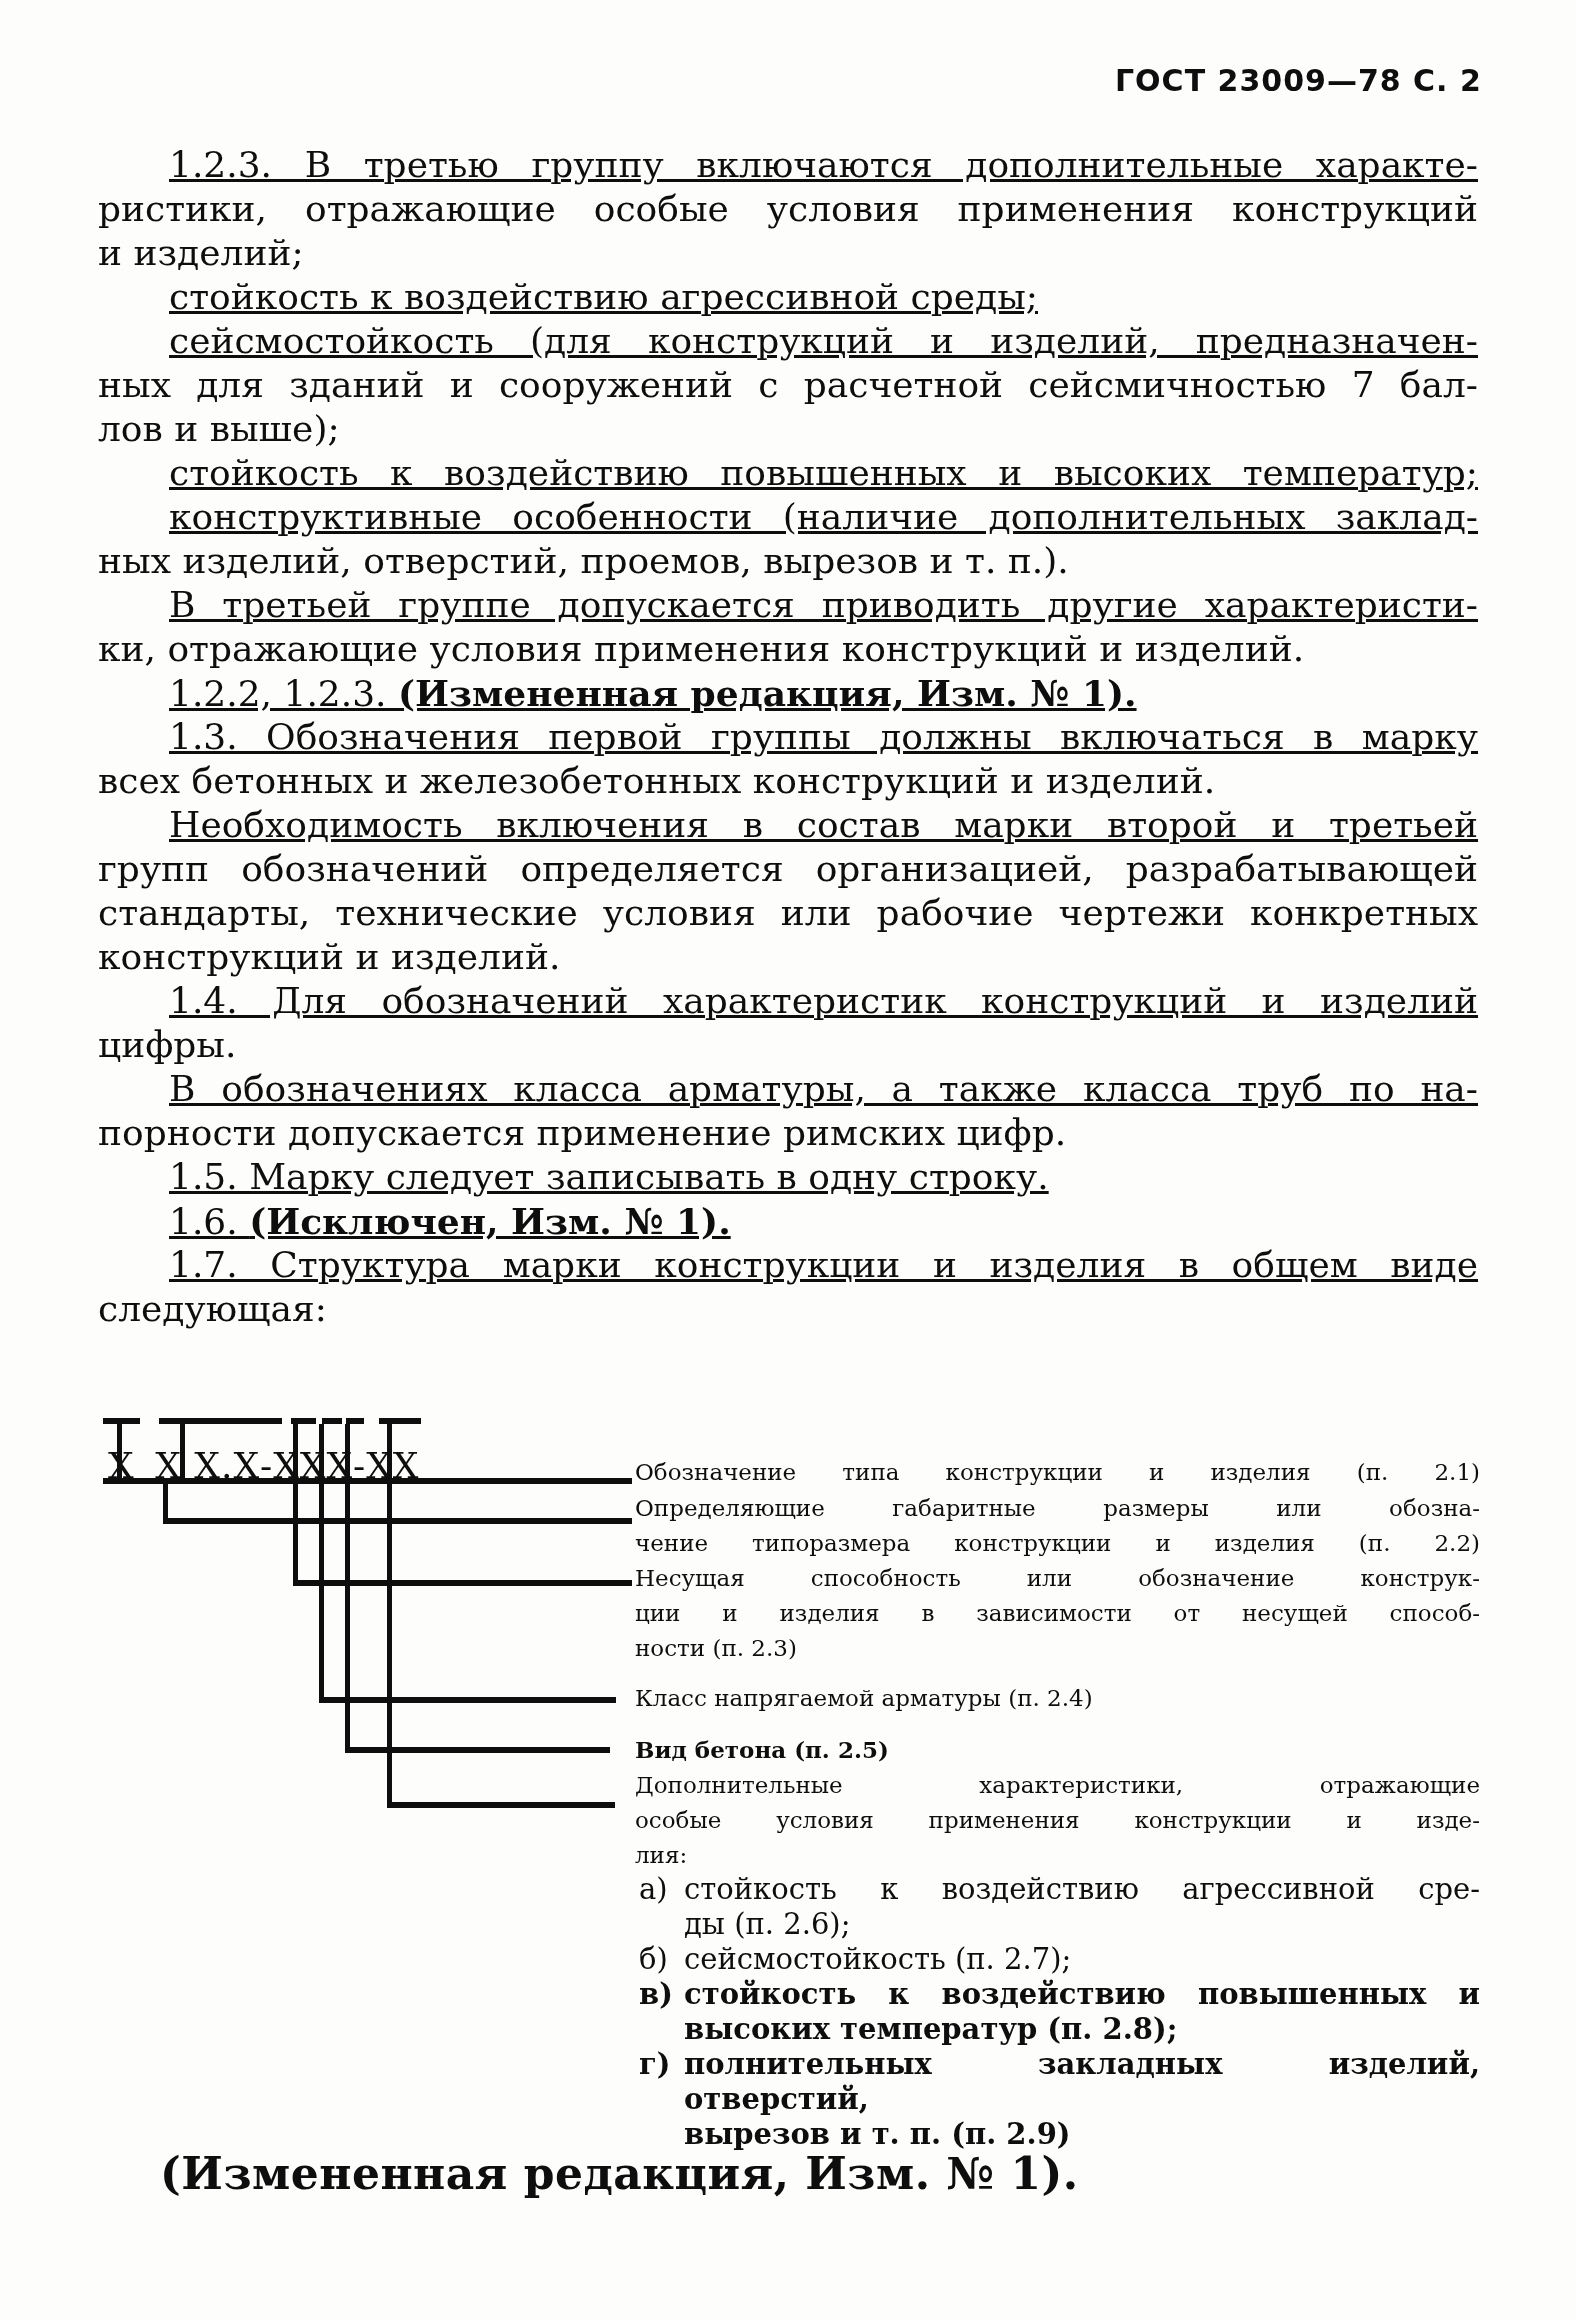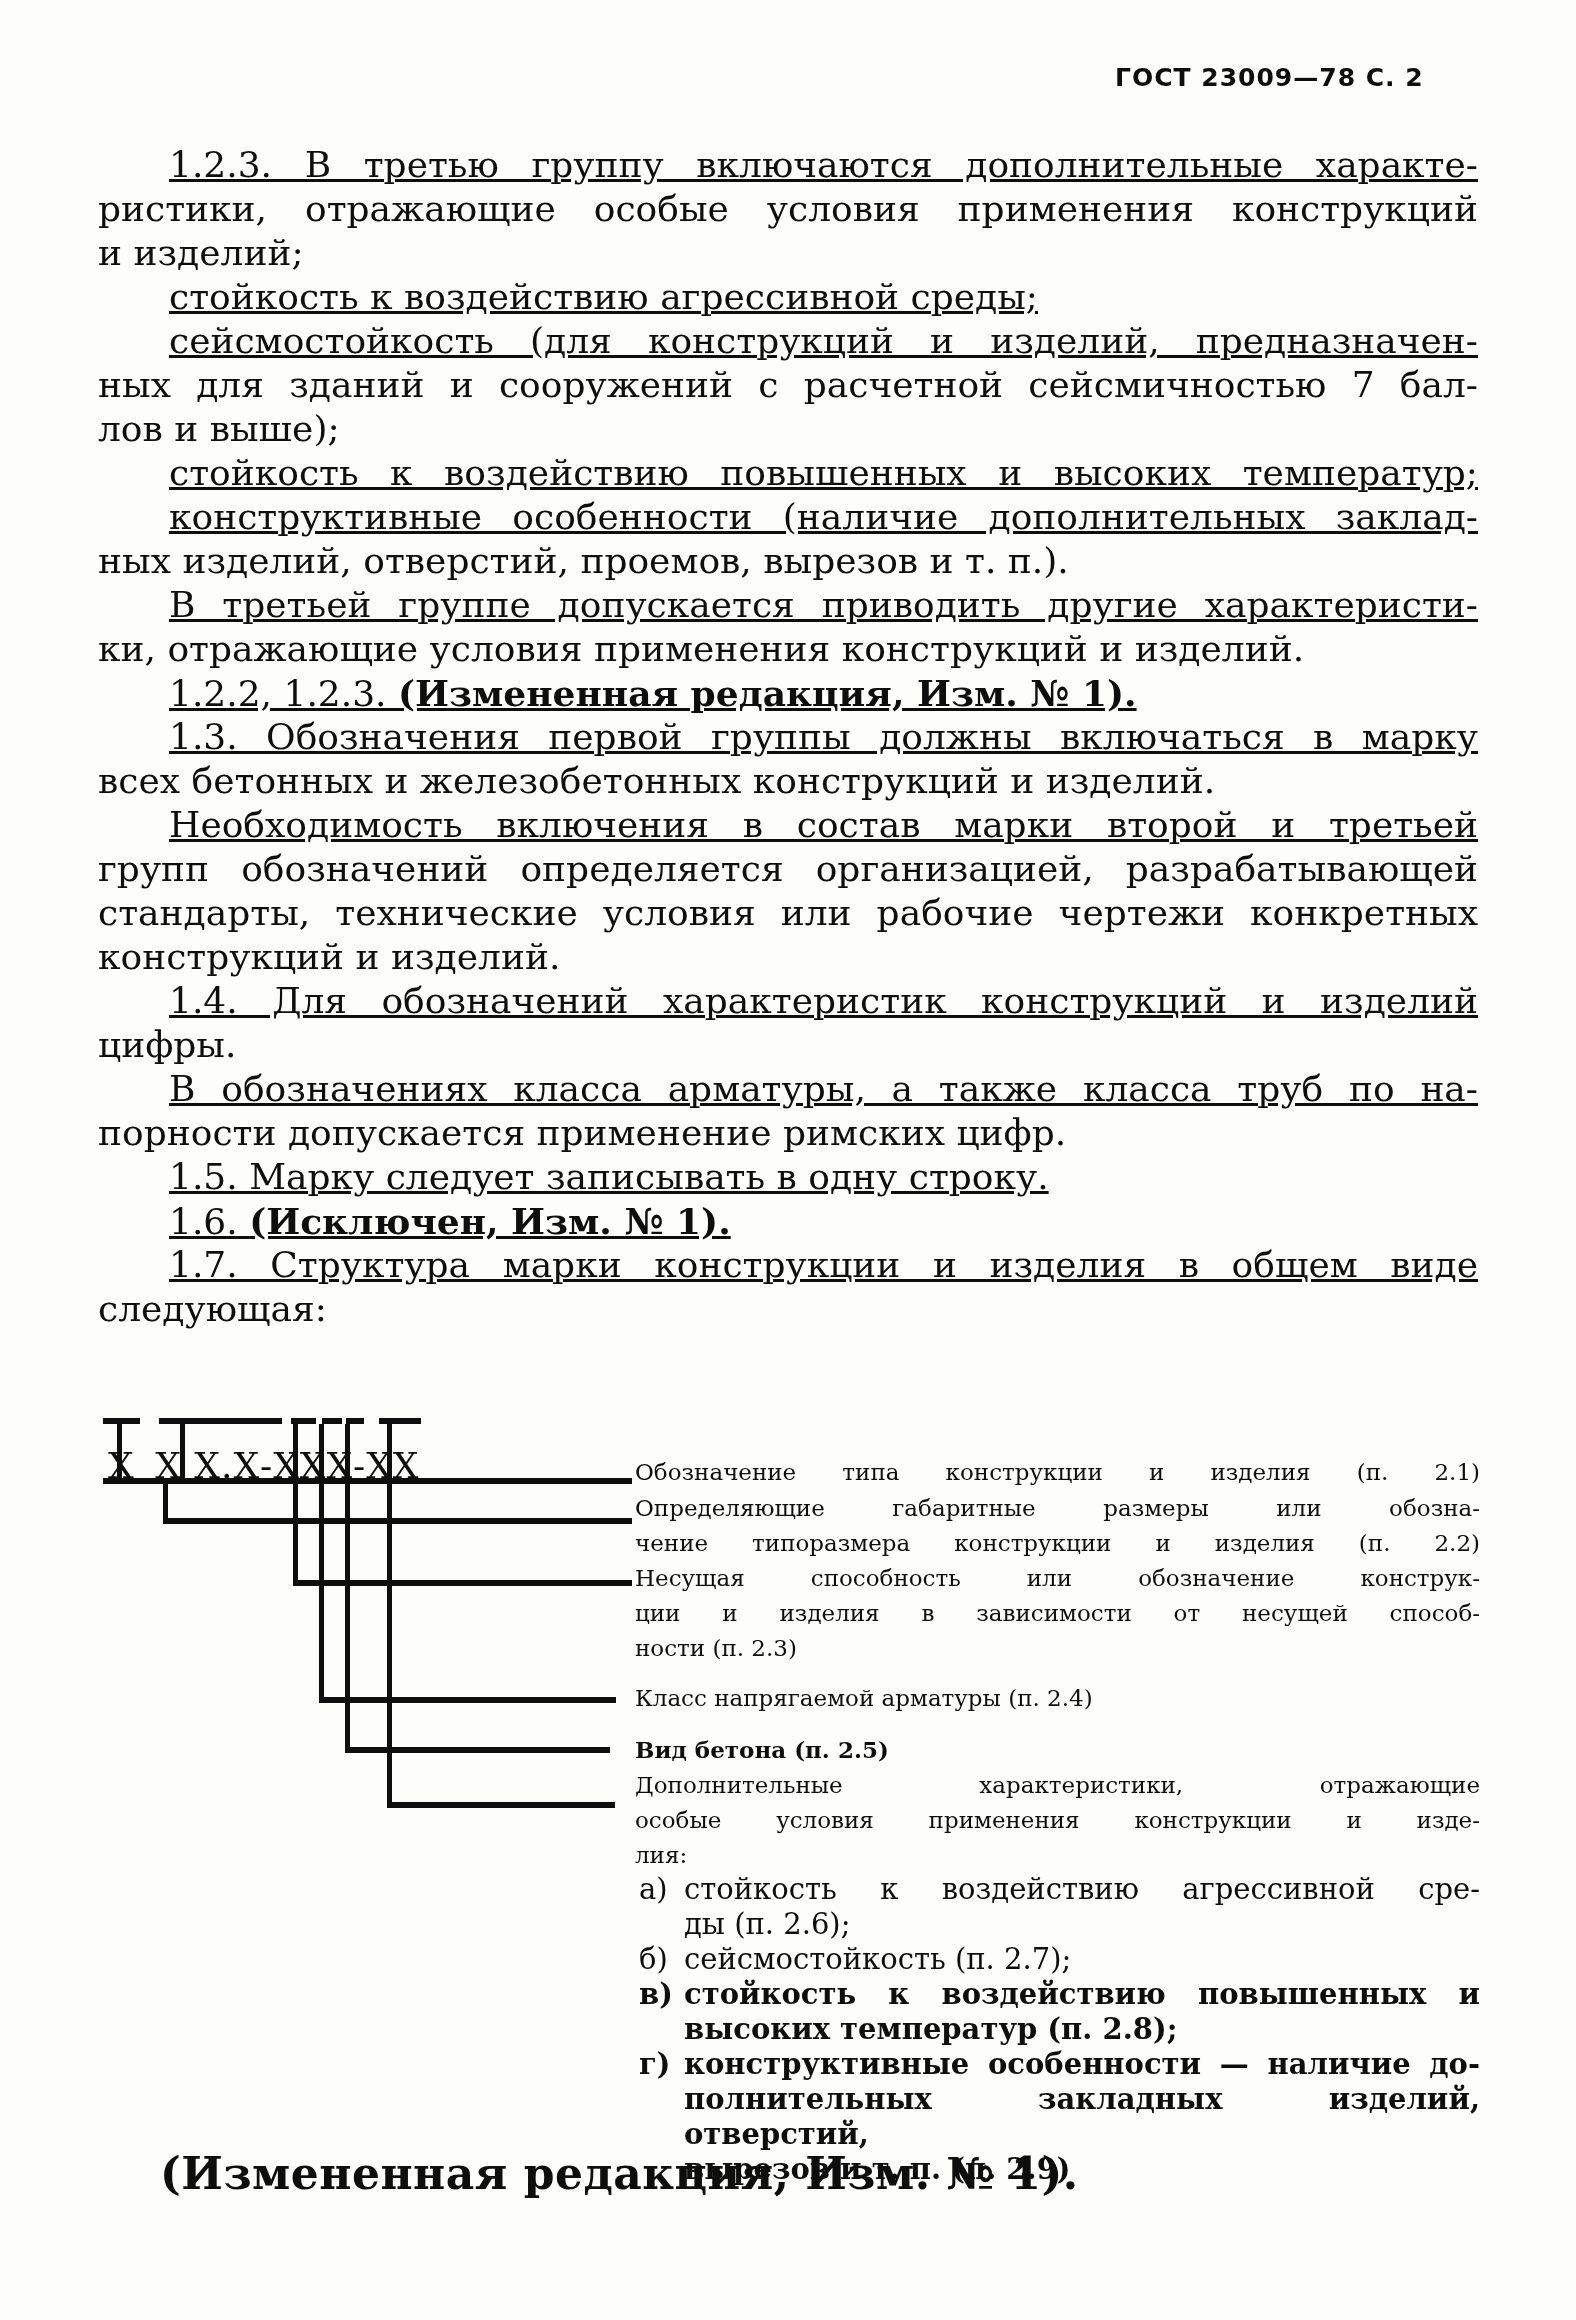--- a/index.html
+++ b/index.html
@@ -4,21 +4,21 @@
 <style>
   html,body{margin:0;padding:0;background:#e8e8e8;}
   .page{
     position:relative;width:1576px;height:2321px;margin:0 auto;
     background:#fdfdfb;color:#0e0e0e;overflow:hidden;
     font-family:"DejaVu Serif", serif;
   }
   .hdr{
     position:absolute;top:63px;left:1115px;width:353px;
     font-family:"DejaVu Sans", sans-serif;font-weight:bold;
-    font-size:25px;letter-spacing:1px;white-space:nowrap;
+    font-size:30px;letter-spacing:1px;white-space:nowrap;
   }
   .body-text{
     position:absolute;top:143px;left:98px;width:1380px;
     font-size:36px;line-height:44px;
   }
   .bline{height:44px;white-space:nowrap;}
   .bline.ind{padding-left:71px;text-decoration:underline;}
   .bline.just{white-space:normal;text-align:justify;text-align-last:justify;}
   .b{font-weight:bold;}
   
@@ -150,21 +150,20 @@
         <span class="marker">б)</span>
         <div class="sline">сейсмостойкость (п. 2.7);</div>
       </div>
       <div class="sitem b">
         <span class="marker">в)</span>
         <div class="sline just">стойкость к воздействию повышенных и</div>
         <div class="sline">высоких температур (п. 2.8);</div>
       </div>
       <div class="sitem b">
         <span class="marker">г)</span>
-        <div class="sline just">конструктивные особенности — наличие до-</div>
         <div class="sline just">полнительных закладных изделий, отверстий,</div>
         <div class="sline">вырезов и т. п. (п. 2.9)</div>
       </div>
     </div>
 
   <div class="footer-note">(Измененная редакция, Изм. № 1).</div>
 
 </div>
 
 

